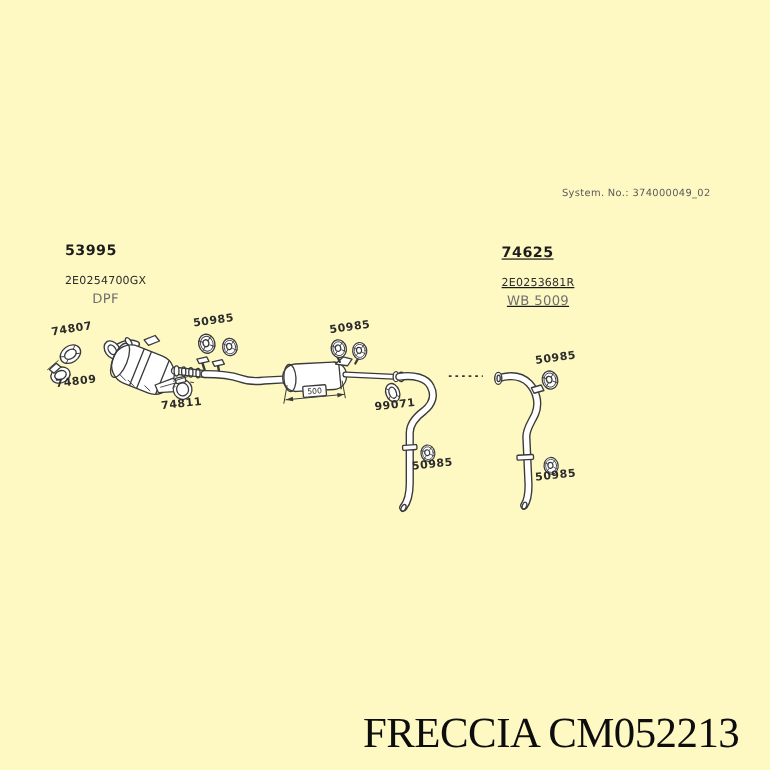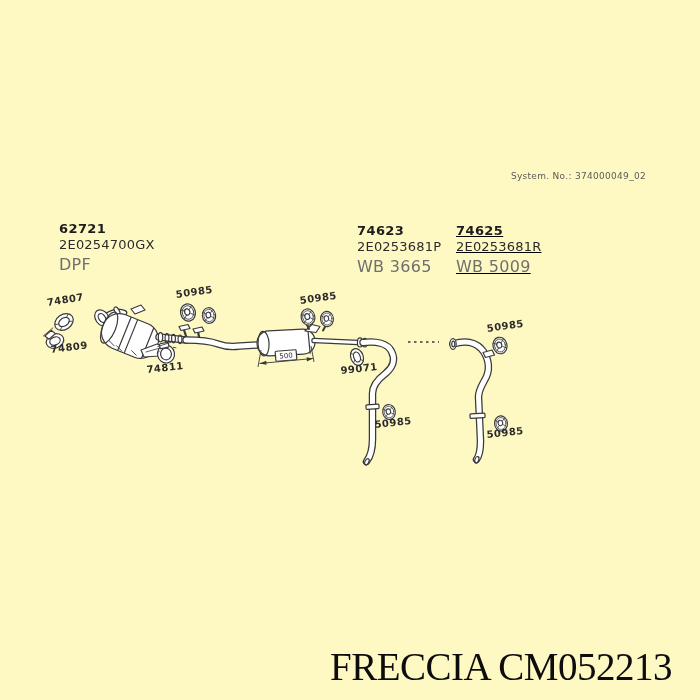--- a/index.html
+++ b/index.html
@@ -8,22 +8,22 @@
   .abs { position:absolute; }
 
   .system-note {
     left:440px; top:171px; width:206px;
     text-align:right; font-size:9px; color:#5a5a5a; letter-spacing:.3px;
     white-space:nowrap;
   }
 
   .part-group { position:absolute; white-space:nowrap; }
   .part-ref  { font-size:13px; font-weight:bold; color:#1c1c1c; letter-spacing:.4px; }
-  .part-oem  { font-size:13px; color:#2b2b2b; letter-spacing:.2px; margin-top:1px; }
-  .part-note { font-size:16px; color:#6f6f6f; letter-spacing:.3px; margin-top:3px; }
+  .part-oem  { font-size:10px; color:#2b2b2b; letter-spacing:.2px; margin-top:14px; }
+  .part-note { font-size:12px; color:#6f6f6f; letter-spacing:.3px; margin-top:3px;text-align:center; }
 
   .callout {
     position:absolute; font-size:10px; font-weight:600; color:#2b2b2b;
     letter-spacing:.5px; white-space:nowrap; transform-origin:left top;
   }
 
   .diagram-svg { position:absolute; left:0; top:0; width:700px; height:700px; }
 
   .ln { fill:none; stroke:#3a3a3a; stroke-width:1.2; stroke-linecap:round; stroke-linejoin:round; }
   .fw { fill:#ffffff; stroke:#3a3a3a; stroke-width:1.2; stroke-linejoin:round; }
@@ -43,28 +43,23 @@
   }
 </style>
 </head>
 <body>
 
 <div class="page">
 
   <div class="abs system-note">System. No.: 374000049_02</div>
 
   <div class="part-group" style="left:59px; top:221px;">
-    <div class="part-ref">62721</div>
+    <div class="part-ref">53995</div>
     <div class="part-oem">2E0254700GX</div>
     <div class="part-note">DPF</div>
-  </div>
-  <div class="part-group" style="left:357px; top:223px;">
-    <div class="part-ref">74623</div>
-    <div class="part-oem">2E0253681P</div>
-    <div class="part-note">WB 3665</div>
   </div>
   <div class="part-group" style="left:456px; top:223px;text-decoration:underline;">
     <div class="part-ref">74625</div>
     <div class="part-oem">2E0253681R</div>
     <div class="part-note">WB 5009</div>
   </div>
 
   <svg class="diagram-svg" viewBox="0 0 700 700" aria-hidden="true">
     <defs>
       <g id="hanger">

